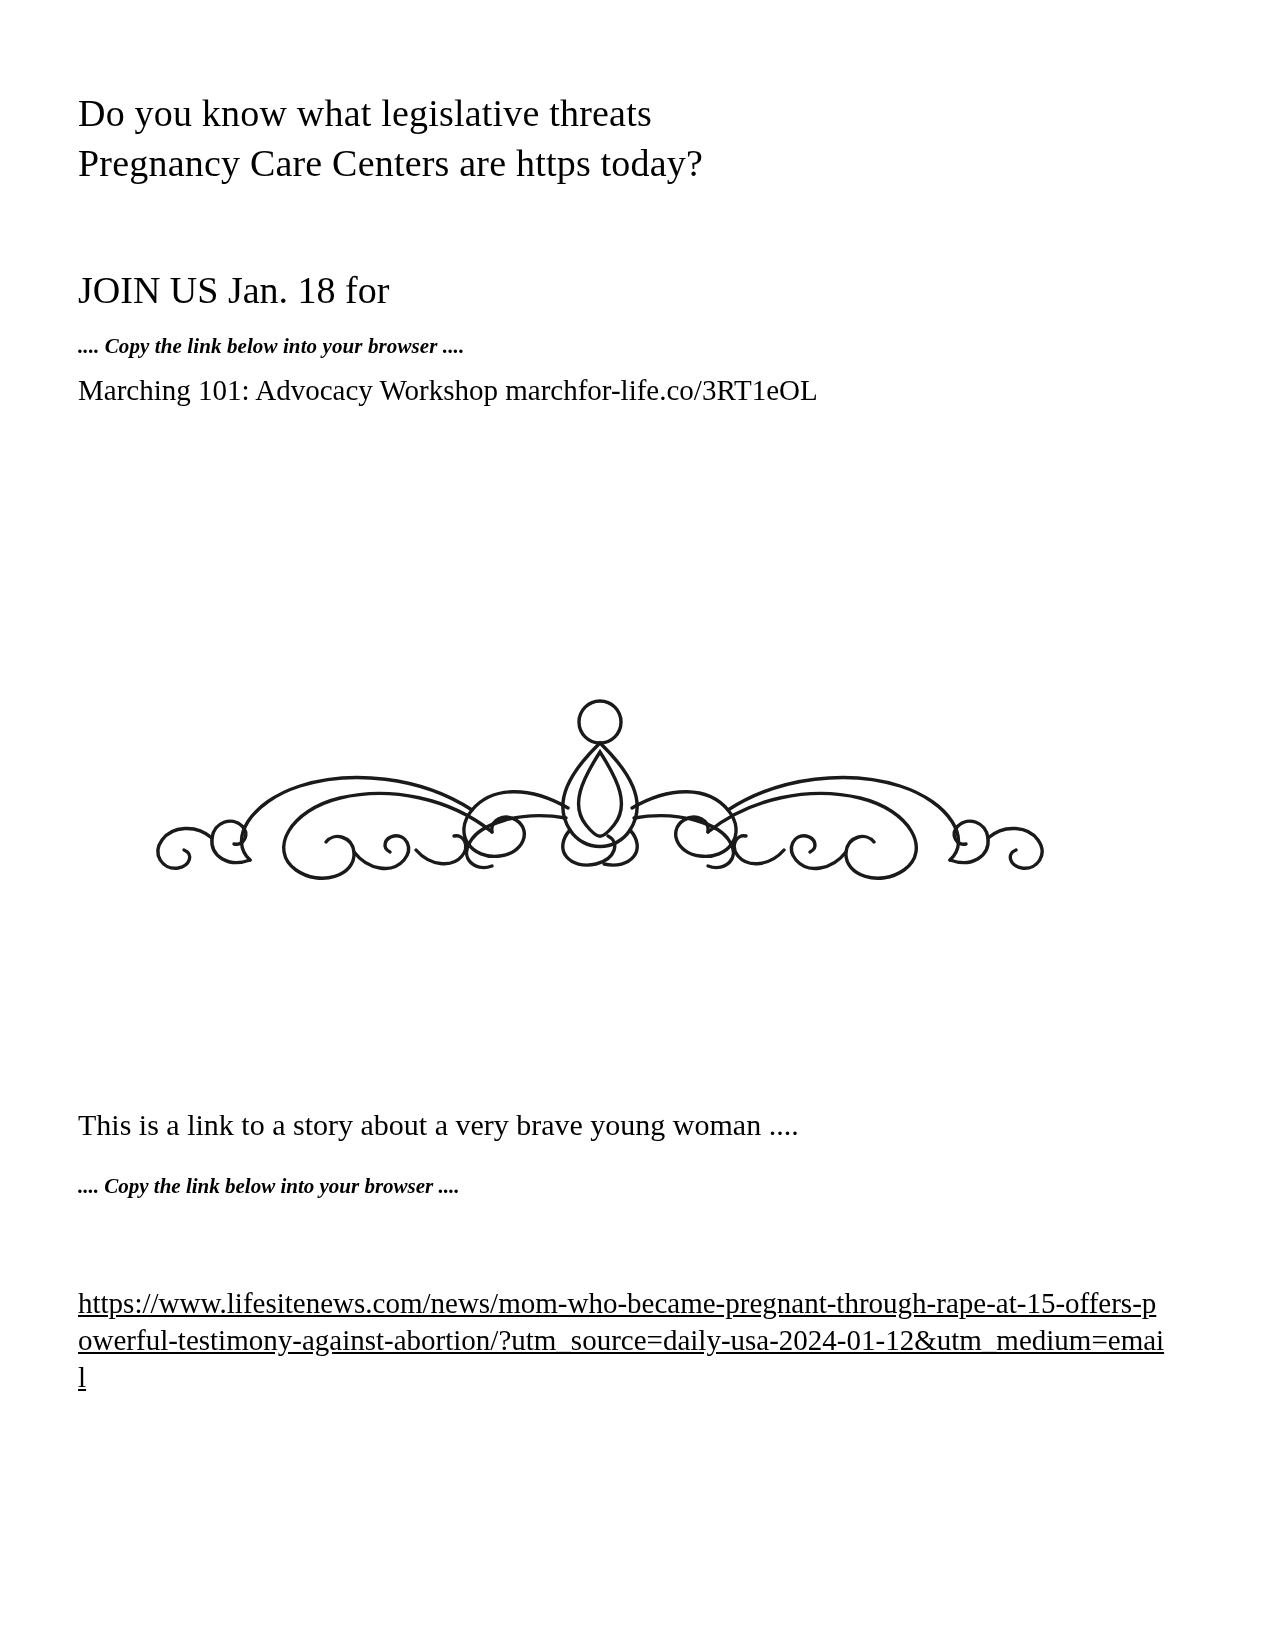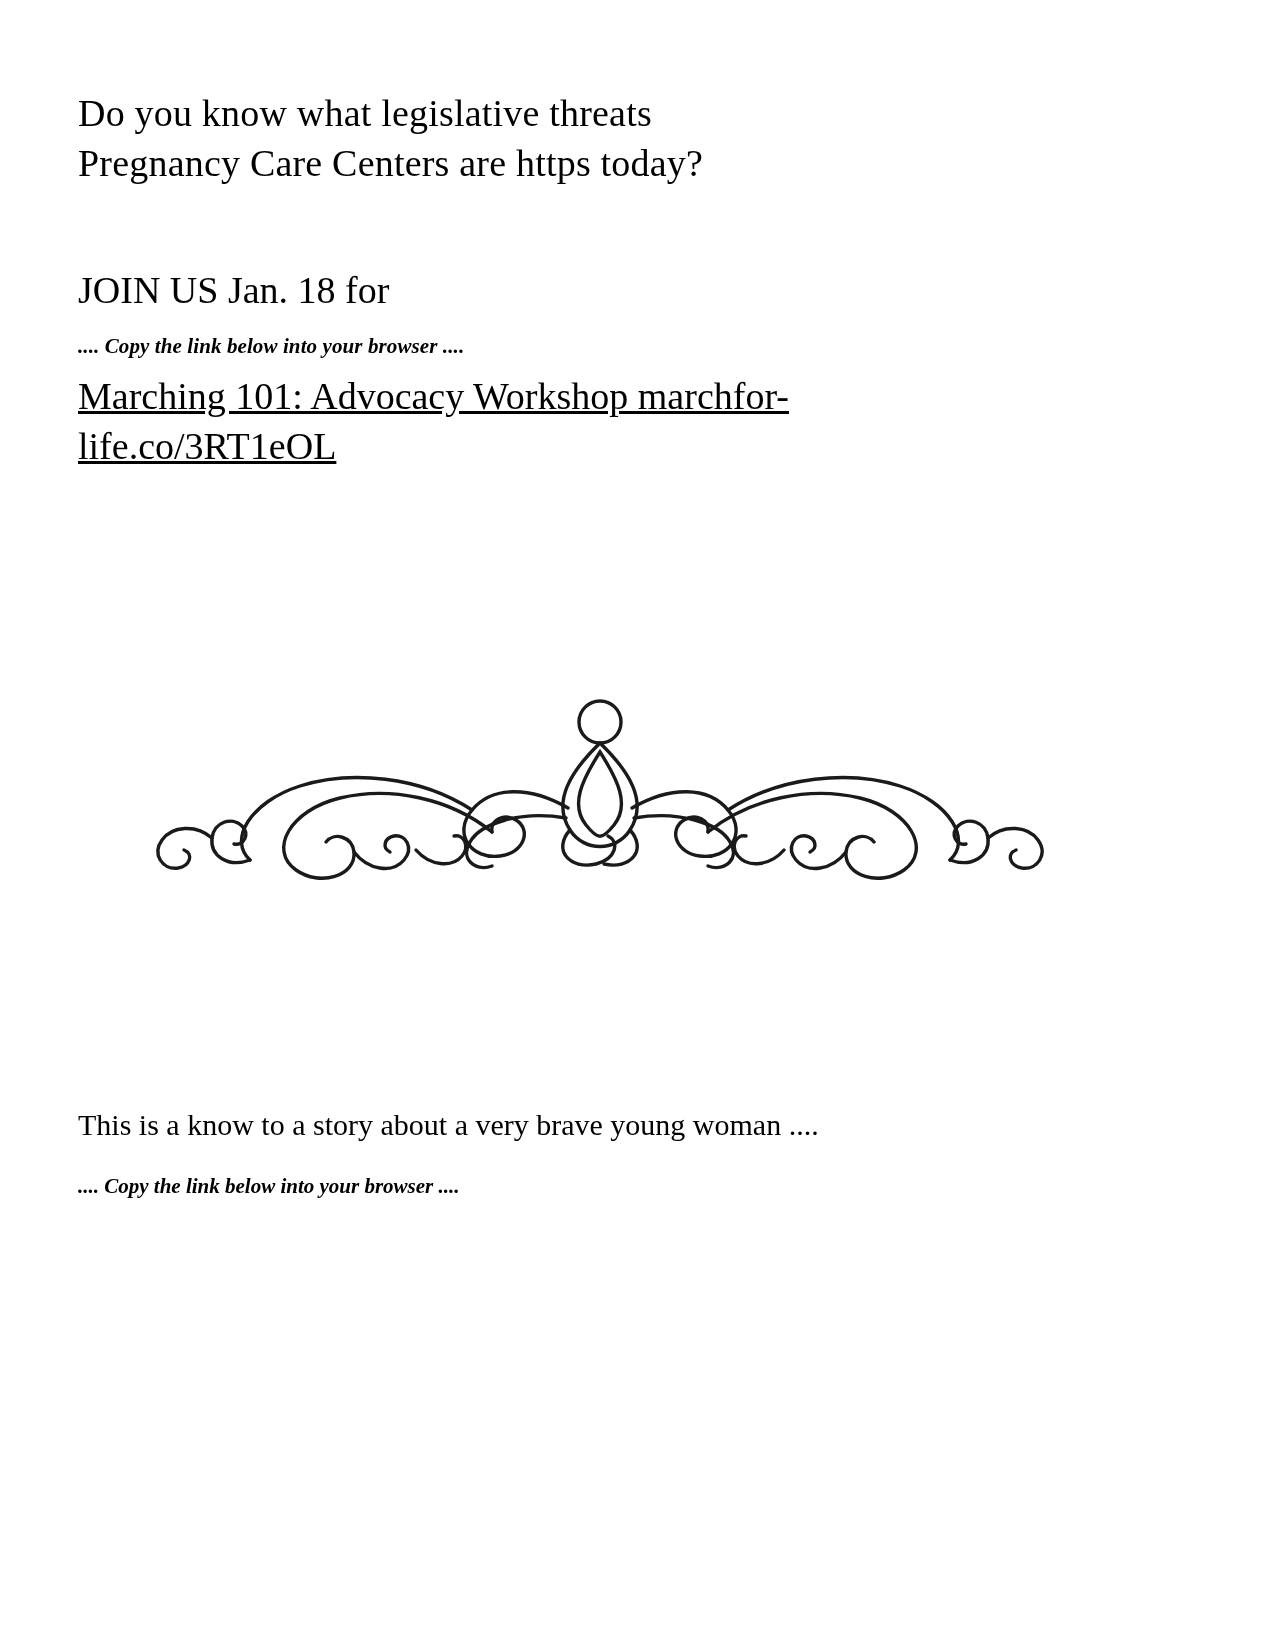--- a/index.html
+++ b/index.html
@@ -46,25 +46,24 @@
     margin-bottom: 16px;
   }
   .copylink {
     font-size: 21px;
     font-weight: bold;
     font-style: italic;
     line-height: 1.4;
     letter-spacing: 0.1px;
   }
   .workshop {
-    font-size: 38px;
+    font-size: 29px;
     line-height: 1.32;
     width: 920px;
     margin-top: 10px;
-    text-decoration: underline;
   }
 
   .ornament-wrap {
     position: absolute;
     left: 100px;
     top: 690px;
     width: 1000px;
     height: 210px;
   }
   .ornament-wrap svg {
@@ -159,18 +158,21 @@
       <path d="M746 162 C732 180 708 184 696 170 C686 158 694 144 706 146 C716 148 718 158 710 162"></path>
       <path d="M684 160 C670 176 648 178 638 166 C630 156 636 144 646 146"></path>
 
       <path d="M112 148 C96 134 72 136 62 150 C52 164 62 180 78 178 C90 176 94 164 84 160"></path>
 
       <path d="M888 148 C904 134 928 136 938 150 C948 164 938 180 922 178 C910 176 906 164 916 160"></path>
     </svg>
   </div>
 
   <div class="story-block">
-    <div class="story-text">This is a know to a story about a very brave young woman ....</div>
+    <div class="story-text">This is a link to a story about a very brave young woman ....</div>
     <div class="story-copylink">.... Copy the link below into your browser ....</div>
   </div>
 
+  <div class="url-block">
+    <span class="url-link">https://www.lifesitenews.com/news/mom-who-became-pregnant-through-rape-at-15-offers-powerful-testimony-against-abortion/?utm_source=daily-usa-2024-01-12&amp;utm_medium=email</span>
+  </div>
 
 </div>
 
 </body></html>

